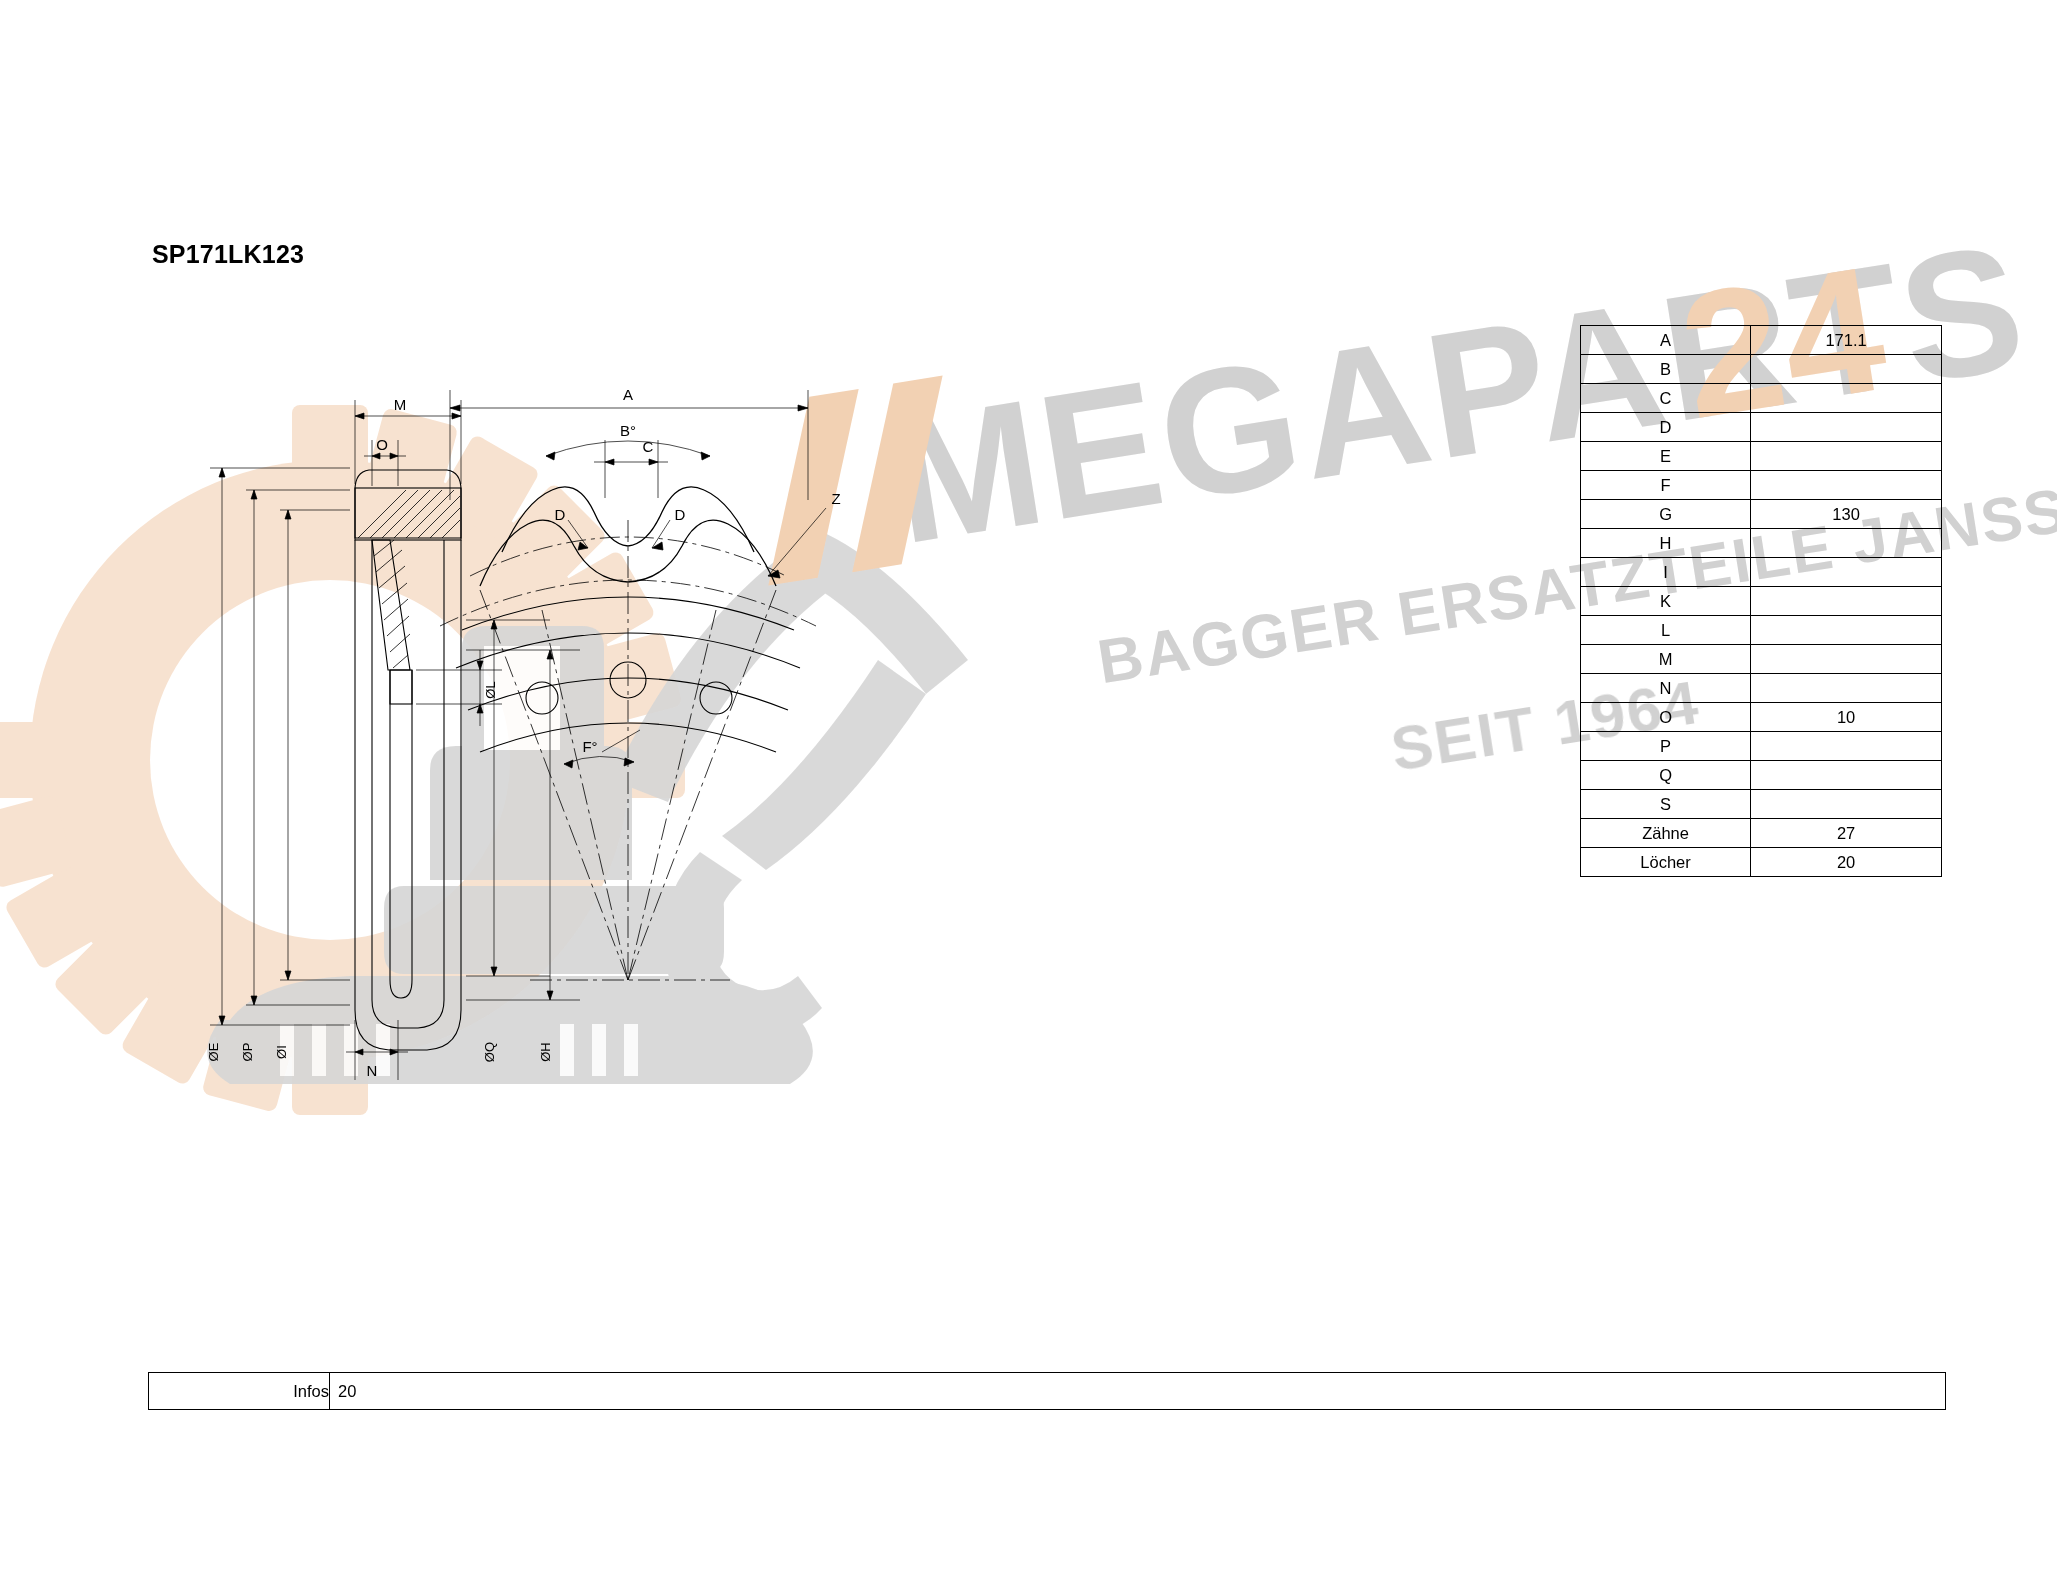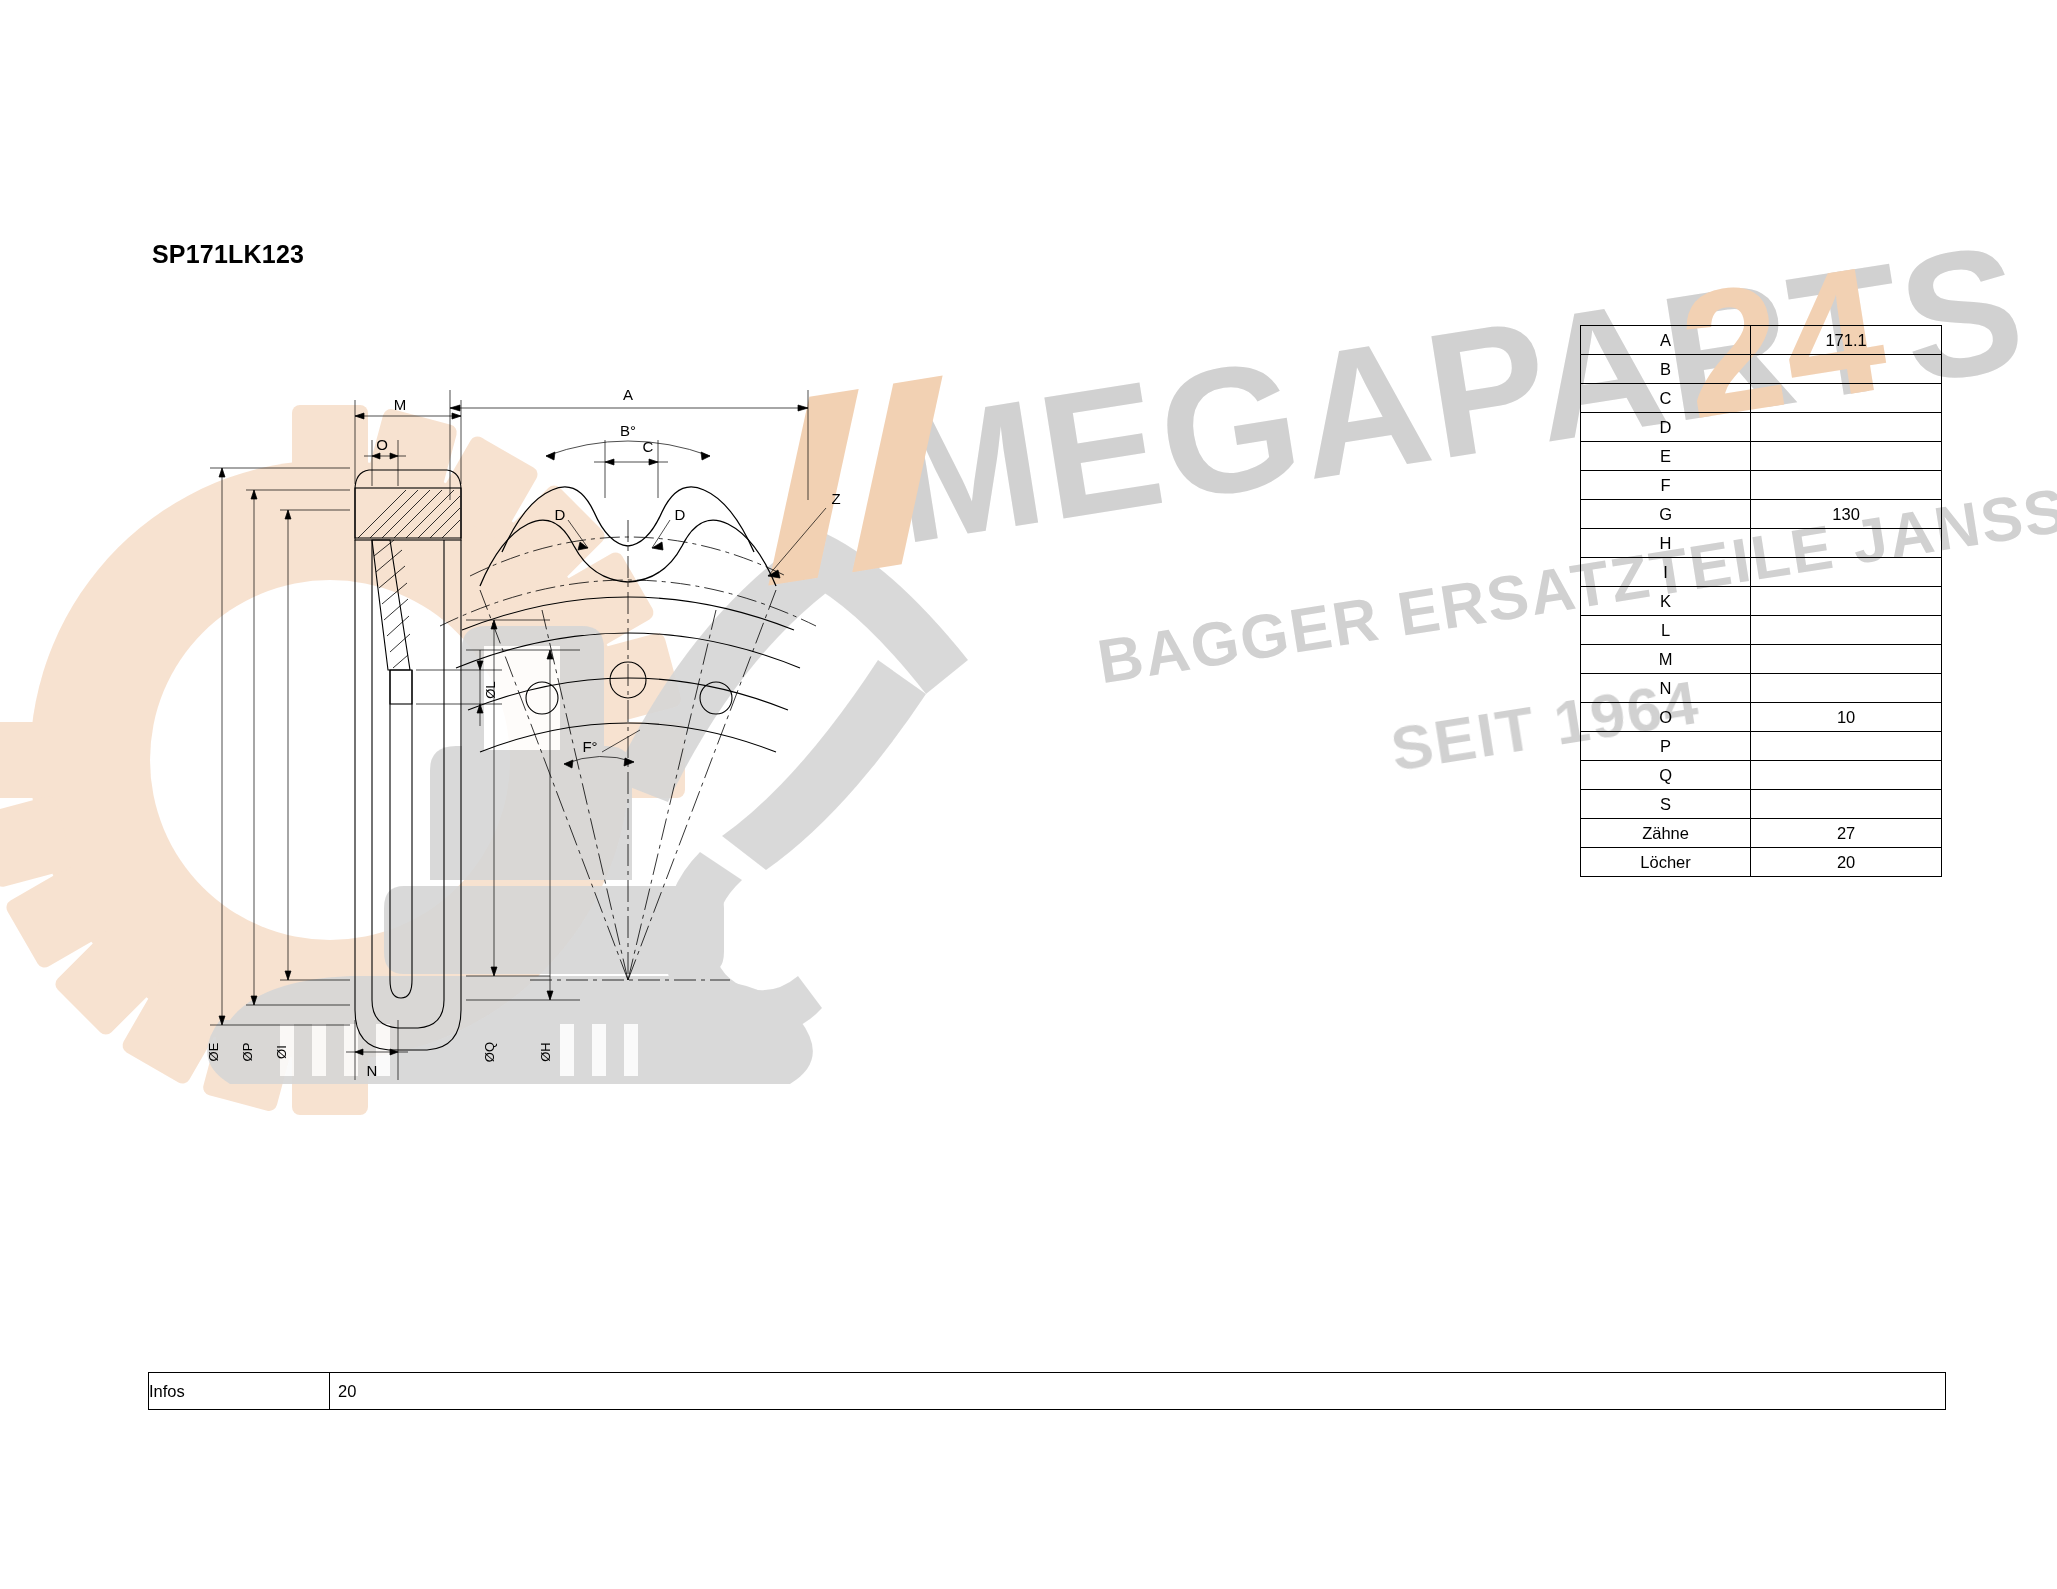--- a/index.html
+++ b/index.html
@@ -83,21 +83,21 @@
   }
   #infos-table td {
     border: 1px solid #000;
     height: 36px;
     font-size: 16.5px;
     color: #000;
     padding: 0;
   }
   #infos-table td.label {
     width: 180px;
-    text-align: left;
+    text-align: right;
   }
   #infos-table td.value {
     text-align: left;
     padding-left: 8px;
   }
 
   .dwg-text {
     font-family: "Liberation Sans", sans-serif;
     font-size: 15px;
     fill: #000;

